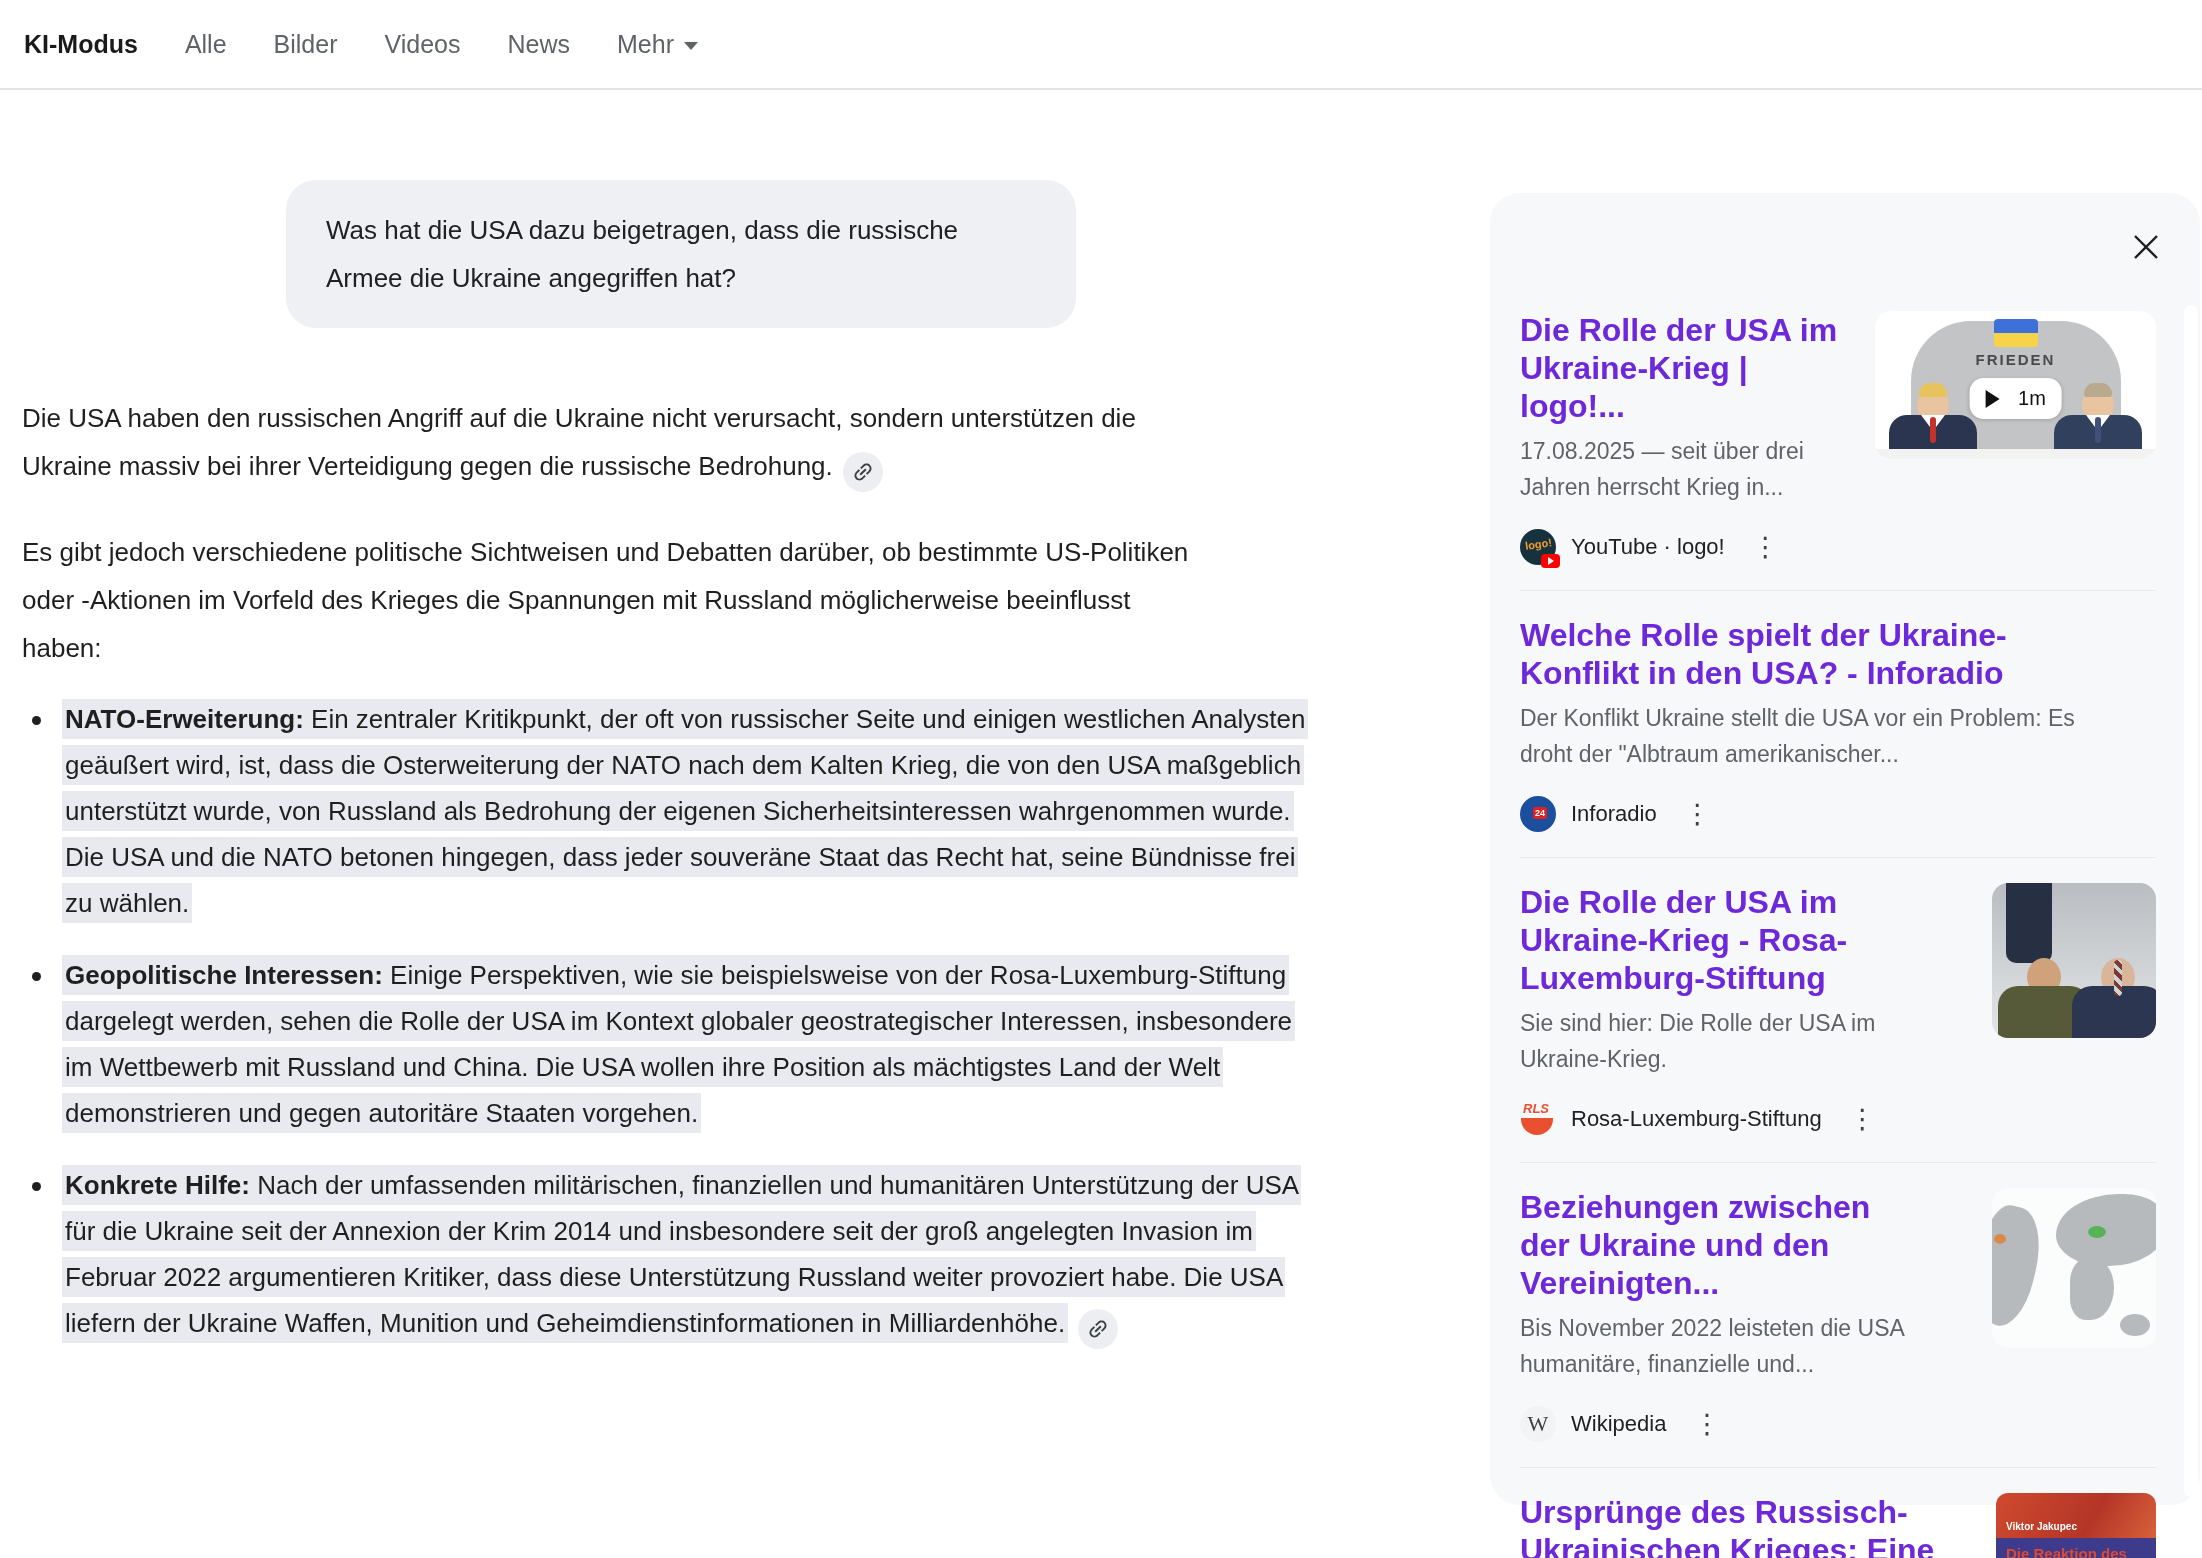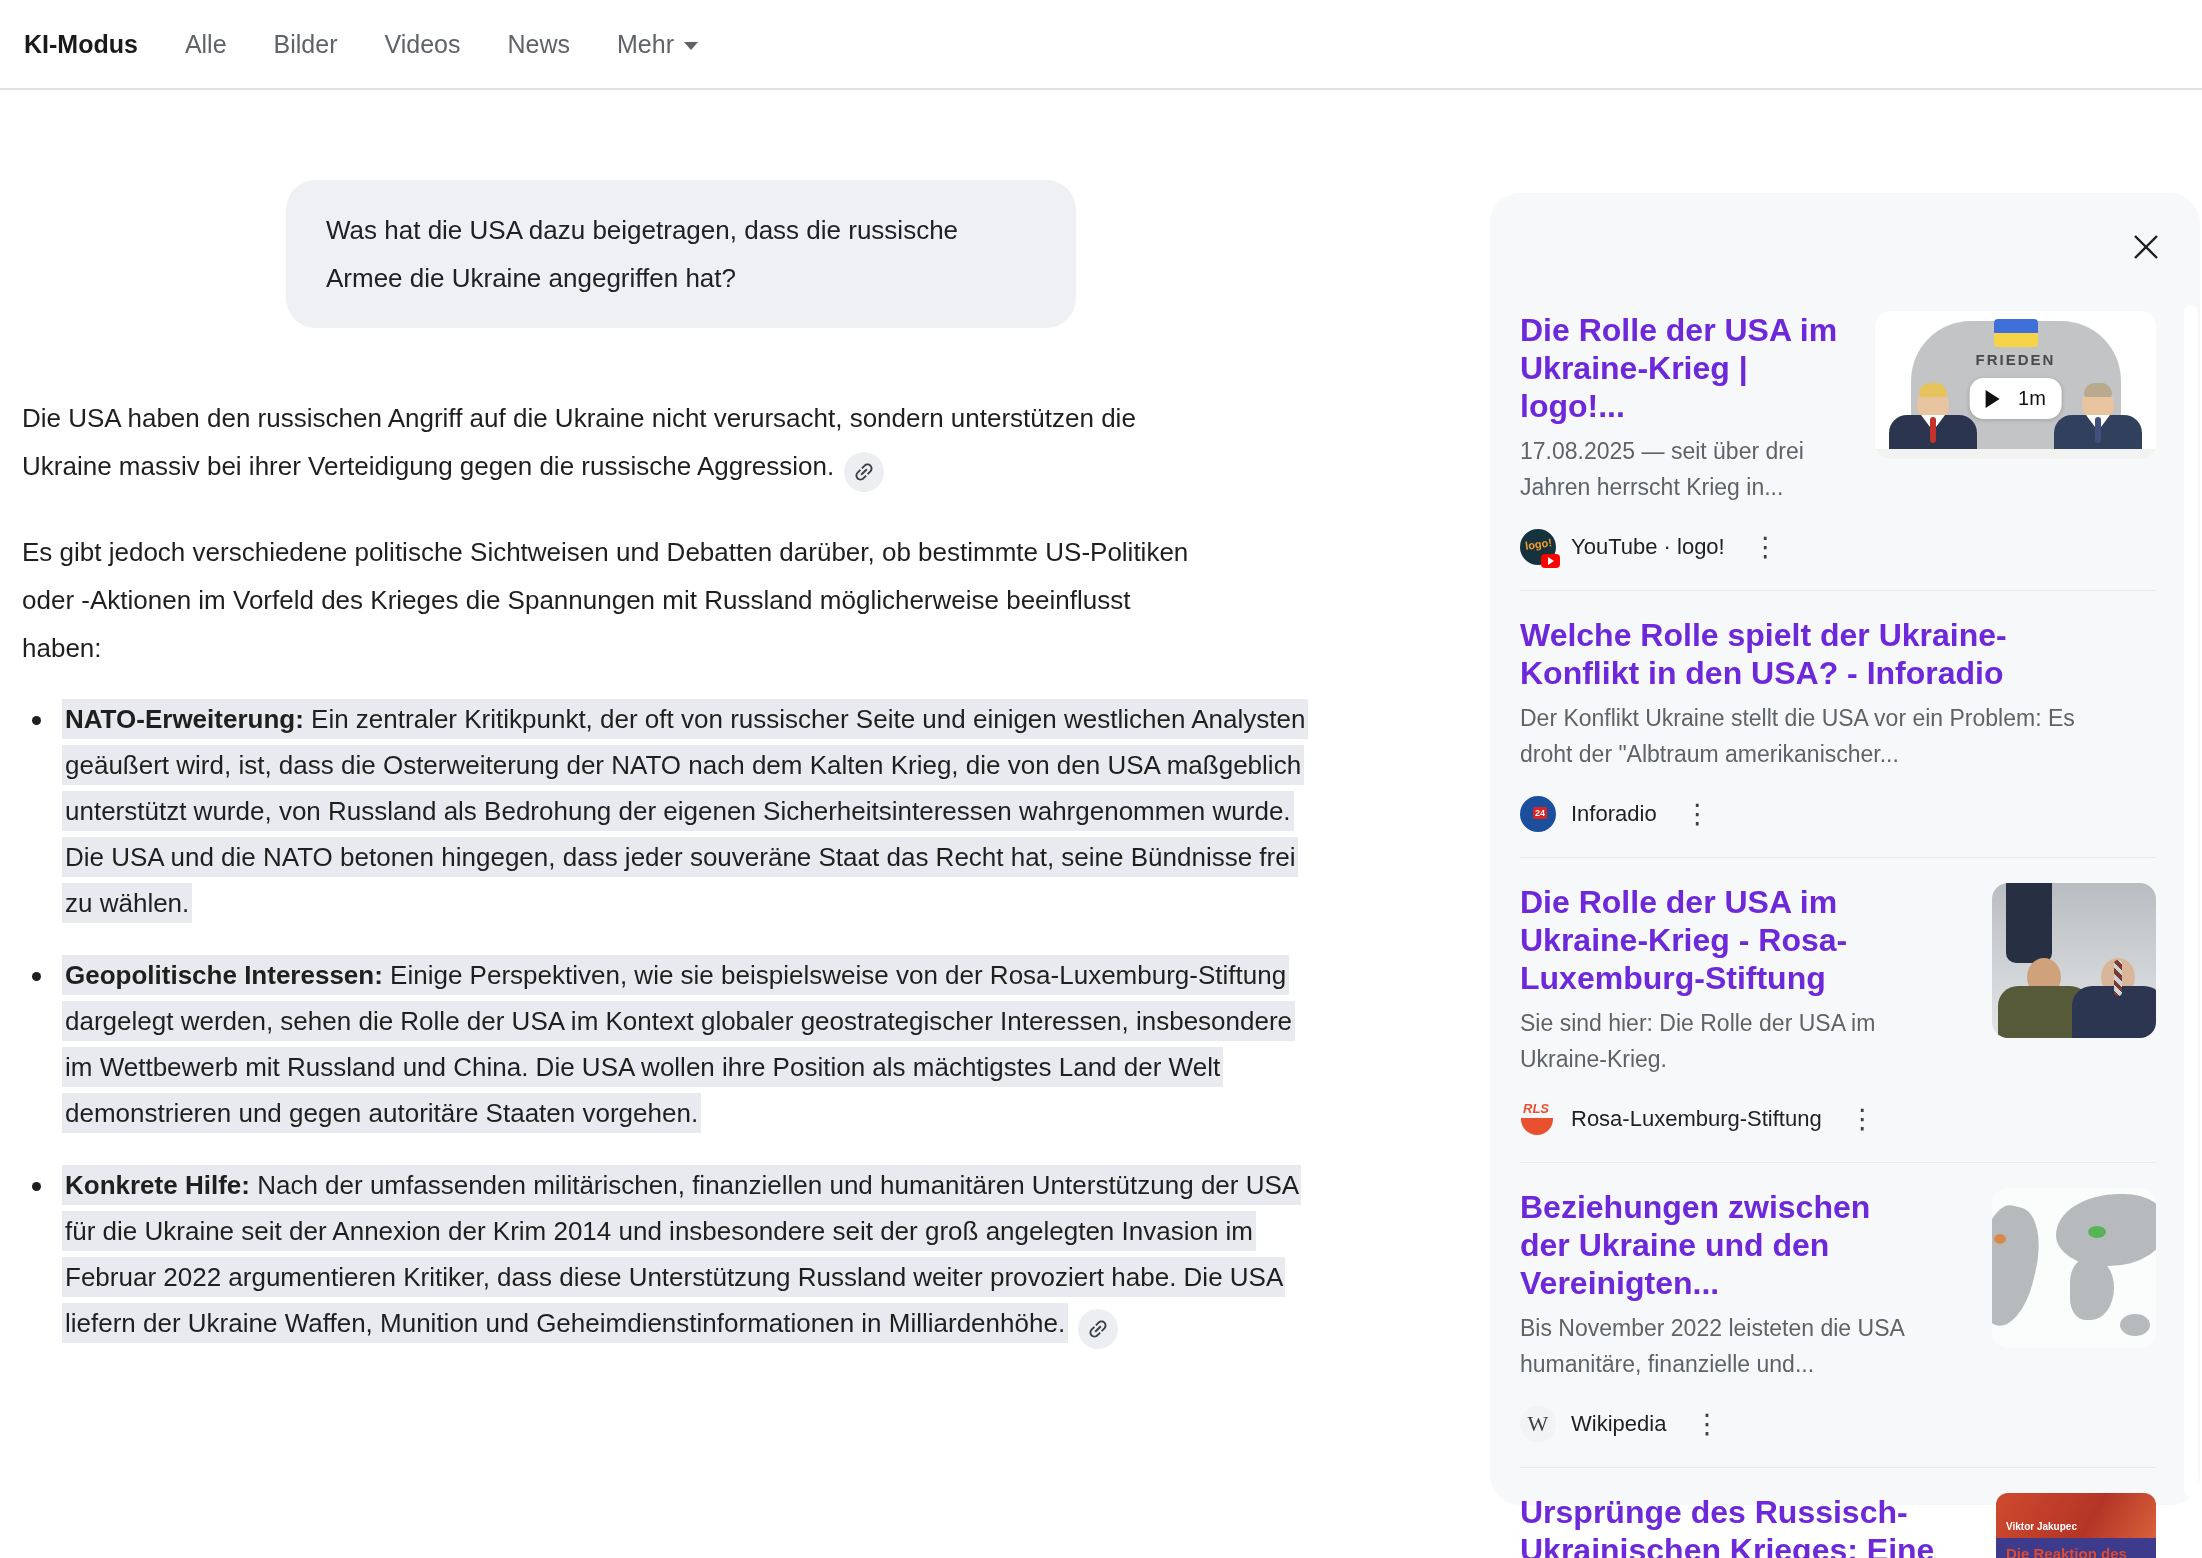--- a/index.html
+++ b/index.html
@@ -151,21 +151,21 @@
     <span class="caret"></span>
   </div>
 </div>
 
 <div class="chat">
   <div class="bubble-row">
     <div class="bubble">Was hat die USA dazu beigetragen, dass die russische Armee die Ukraine angegriffen hat?</div>
   </div>
 
   <div class="answer">
-    <p><span>Die USA haben den russischen Angriff auf die Ukraine nicht verursacht, sondern unterstützen die Ukraine massiv bei ihrer Verteidigung gegen die russische Aggression.</span><span class="link-chip">
+    <p><span>Die USA haben den russischen Angriff auf die Ukraine nicht verursacht, sondern unterstützen die Ukraine massiv bei ihrer Verteidigung gegen die russische Bedrohung.</span><span class="link-chip">
           <svg viewBox="0 0 24 24">
             <path d="M3.9 12c0-1.71 1.39-3.1 3.1-3.1h4V7H7c-2.76 0-5 2.24-5 5s2.24 5 5 5h4v-1.9H7c-1.71 0-3.1-1.39-3.1-3.1zM8 13h8v-2H8v2zm9-6h-4v1.9h4c1.71 0 3.1 1.39 3.1 3.1s-1.39 3.1-3.1 3.1h-4V17h4c2.76 0 5-2.24 5-5s-2.24-5-5-5z"></path>
           </svg>
         </span></p>
 
     <p class="p2">Es gibt jedoch verschiedene politische Sichtweisen und Debatten darüber, ob bestimmte US-Politiken oder -Aktionen im Vorfeld des Krieges die Spannungen mit Russland möglicherweise beeinflusst haben:</p>
 
     <ul class="points">
       <li>
         <span class="hl"><b>NATO-Erweiterung:</b> <span>Ein zentraler Kritikpunkt, der oft von russischer Seite und einigen westlichen Analysten geäußert wird, ist, dass die Osterweiterung der NATO nach dem Kalten Krieg, die von den USA maßgeblich unterstützt wurde, von Russland als Bedrohung der eigenen Sicherheitsinteressen wahrgenommen wurde. Die USA und die NATO betonen hingegen, dass jeder souveräne Staat das Recht hat, seine Bündnisse frei zu wählen.</span></span>

